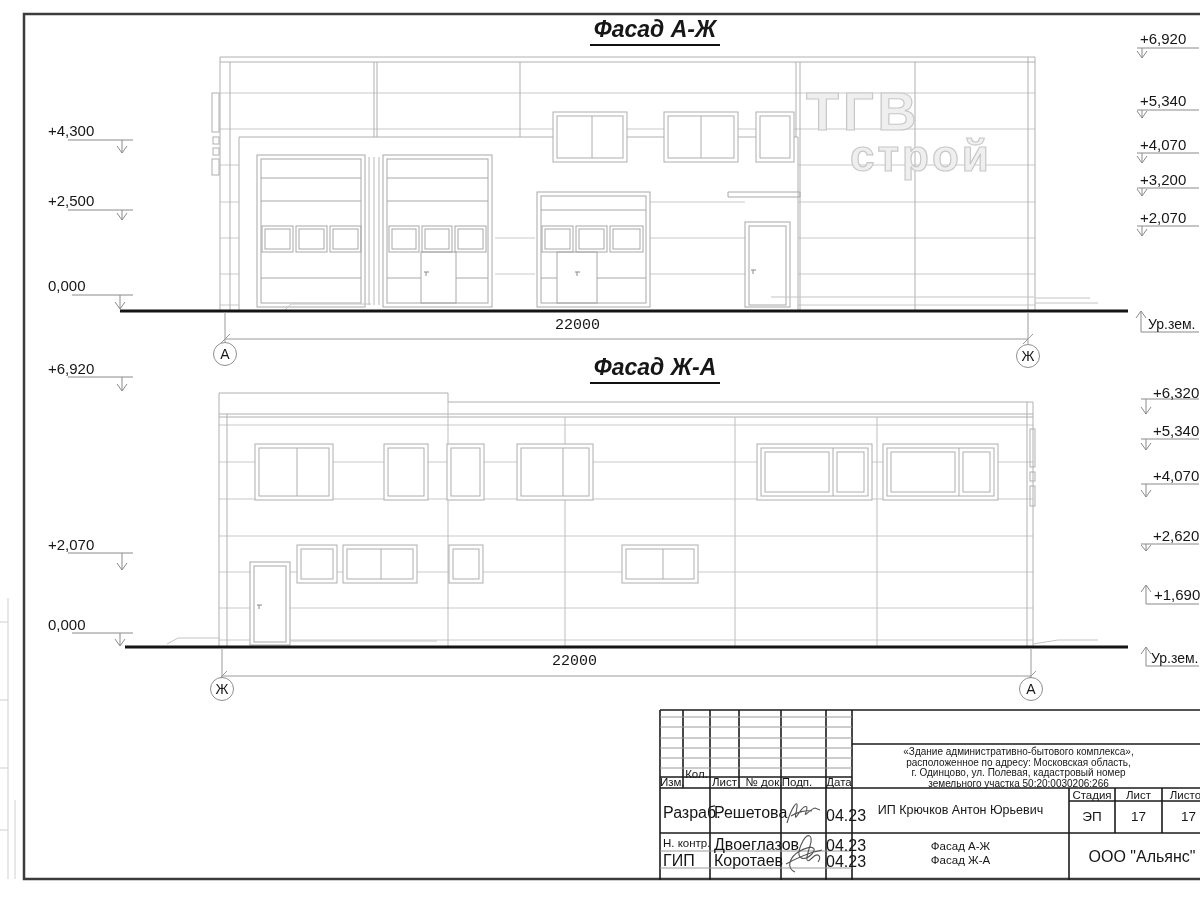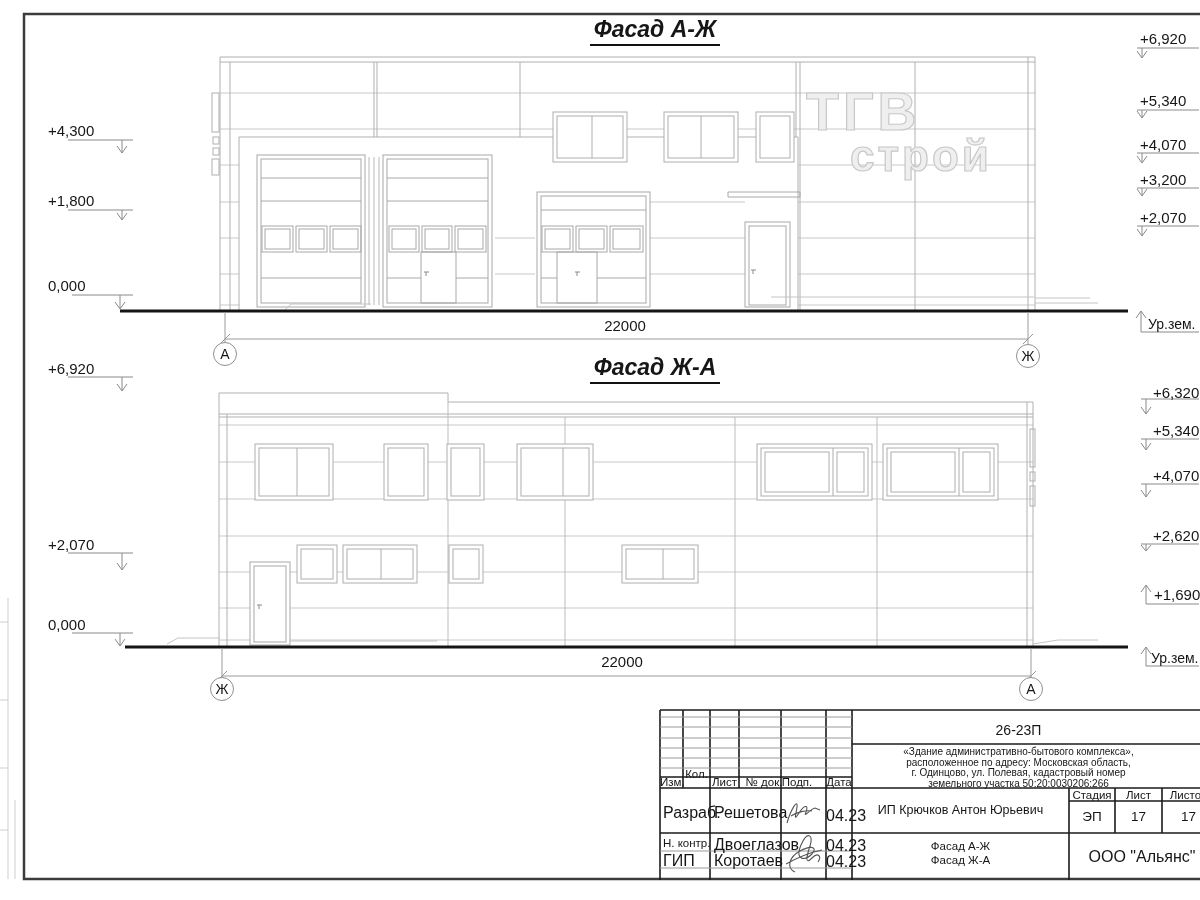--- a/index.html
+++ b/index.html
@@ -7,21 +7,21 @@
          font-family:"Liberation Sans",sans-serif;color:#161616;}
   svg.lines{position:absolute;left:0;top:0;z-index:0;}
   
   .ftitle{position:absolute;text-align:center;z-index:2;}
   .ftitle span{display:inline-block;font-size:23px;font-weight:bold;font-style:italic;
                border-bottom:2px solid #111;padding:0 4px 1px 4px;}
   
   .mk{position:absolute;font-size:15px;color:#161616;z-index:2;white-space:nowrap;}
   .mkl{left:48px;width:80px;text-align:left;}
   .gr{font-size:14px;}
-  .dim{position:absolute;font-size:15px;text-align:center;z-index:2;}
+  .dim{position:absolute;font-size:15px;z-index:2;font-family:Liberation Mono, monospace;}
   .bubble{position:absolute;width:22px;height:22px;border:1.3px solid #8f8f8f;border-radius:50%;
           background:#fff;text-align:center;line-height:22px;font-size:14px;z-index:2;}
   
   .wm{position:absolute;z-index:1;font-weight:bold;color:#efefef;
       -webkit-text-stroke:1.2px #c8c8c8;white-space:nowrap;line-height:1;}
   .wm1{left:806px;top:84px;font-size:54px;letter-spacing:4px;}
   .wm2{left:806px;top:134px;font-size:44px;letter-spacing:3px;margin-left:44px;}
   
   .tb{position:absolute;z-index:2;white-space:nowrap;}
   .c{text-align:center;}
@@ -211,21 +211,21 @@
   </g>
 </svg>
 
 <div class="wm wm1">ТГВ</div>
 <div class="wm wm2">строй</div>
 
 <div class="ftitle" style="left:520px;top:16px;width:270px"><span>Фасад А-Ж</span></div>
 <div class="ftitle" style="left:520px;top:354px;width:270px"><span>Фасад Ж-А</span></div>
 
 <div class="mk mkl" style="top:122px">+4,300</div>
-<div class="mk mkl" style="top:192px">+1,800</div>
+<div class="mk mkl" style="top:192px">+2,500</div>
 <div class="mk mkl" style="top:277px">0,000</div>
 <div class="mk" style="left:1140px;top:30px">+6,920</div>
 <div class="mk" style="left:1140px;top:92px">+5,340</div>
 <div class="mk" style="left:1140px;top:136px">+4,070</div>
 <div class="mk" style="left:1140px;top:171px">+3,200</div>
 <div class="mk" style="left:1140px;top:209px">+2,070</div>
 <div class="mk gr" style="left:1148px;top:316px">Ур.зем.</div>
 
 <div class="mk mkl" style="top:360px">+6,920</div>
 <div class="mk mkl" style="top:536px">+2,070</div>
@@ -238,21 +238,20 @@
 <div class="mk gr" style="left:1151px;top:650px">Ур.зем.</div>
 
 <div class="dim" style="left:555px;top:317px;width:140px">22000</div>
 <div class="dim" style="left:552px;top:653px;width:140px">22000</div>
 
 <div class="bubble" style="left:213px;top:342px">А</div>
 <div class="bubble" style="left:1016px;top:344px">Ж</div>
 <div class="bubble" style="left:210px;top:677px">Ж</div>
 <div class="bubble" style="left:1019px;top:677px">А</div>
 
-<div class="tb f14 c" style="left:852px;top:722px;width:333px">26-23П</div>
 <div class="tb f10 c" style="left:852px;top:747px;width:333px">
   <div>«Здание административно-бытового комплекса»,</div>
   <div>расположенное по адресу: Московская область,</div>
   <div>г. Одинцово, ул. Полевая, кадастровый номер</div>
   <div>земельного участка 50:20:0030206:266</div>
 </div>
 
 <div class="tb f11 c" style="left:660px;top:776px;width:23px">Изм.</div>
 <div class="tb f11 c" style="left:683px;top:768px;width:27px">Кол.</div>
 <div class="tb f11 c" style="left:710px;top:776px;width:29px">Лист</div>

